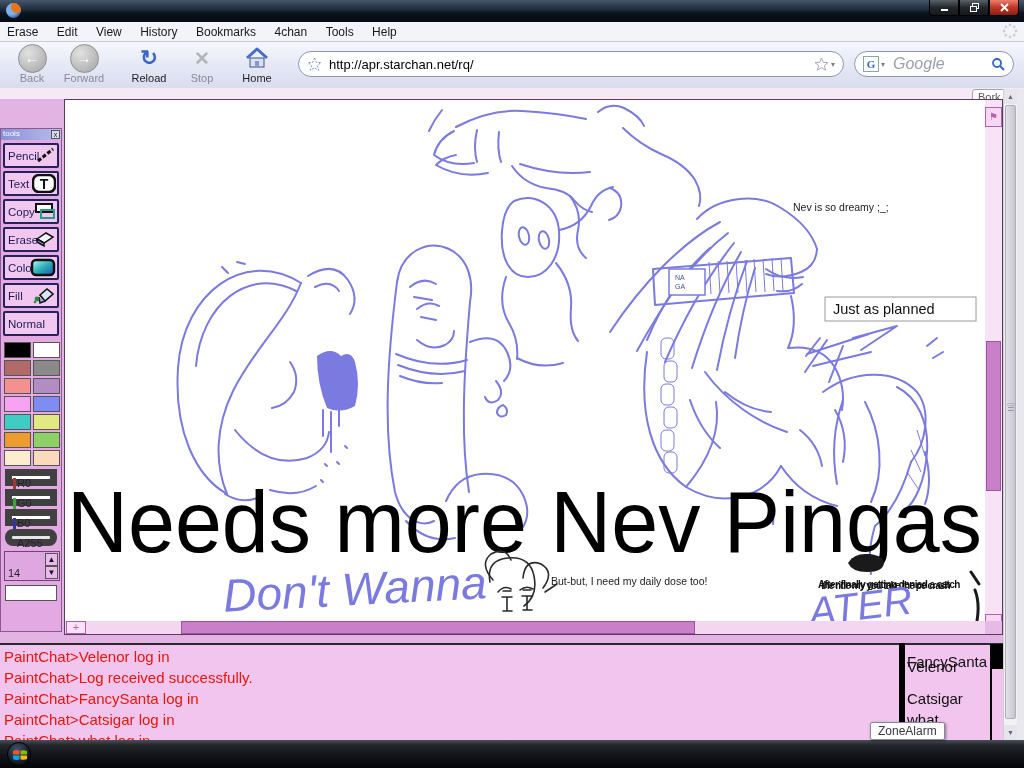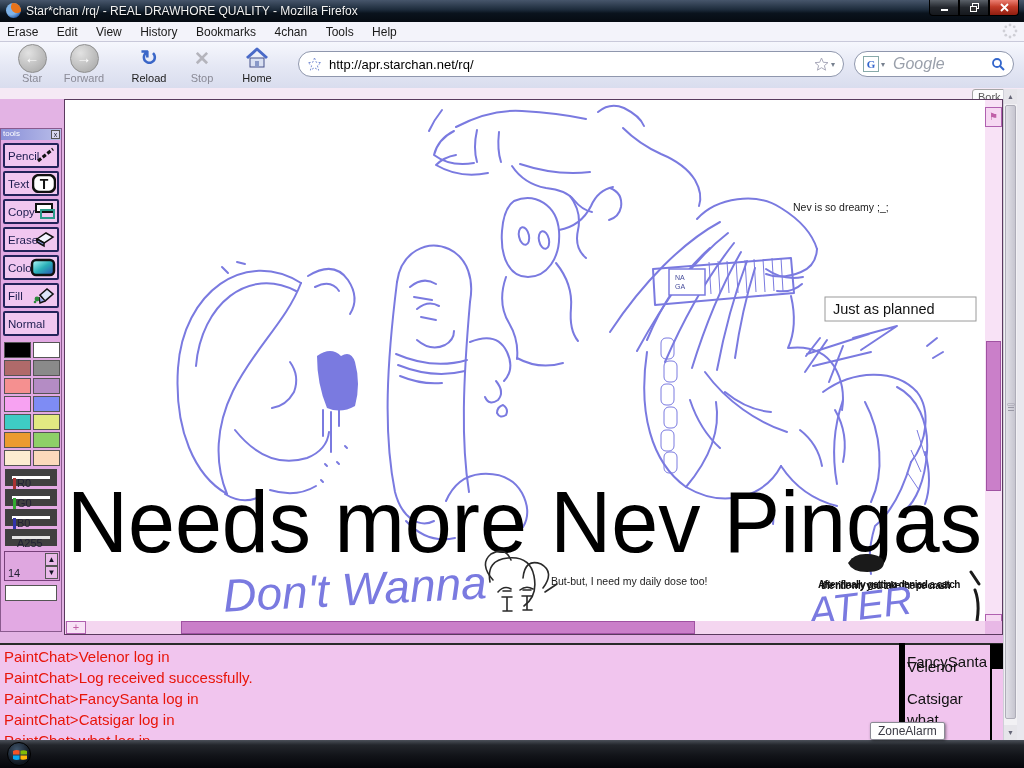--- a/index.html
+++ b/index.html
@@ -62,21 +62,21 @@
     box-sizing:border-box;font-size:7px;line-height:7px;text-align:center;color:#223;}
   .toolbtn{margin:3px 2px 0 2px;height:25px;background:#f1c7f0;border:2px solid #23235a;border-radius:2px;
     display:flex;align-items:center;box-sizing:border-box;padding:0 1px 0 3px;position:relative;}
   .toolbtn .tlabel{font-size:11.5px;color:#1c1c4e;white-space:nowrap;}
   .toolbtn .ticon{position:absolute;right:1px;top:1px;}
   #swatches{margin:6px 2px 0 3px;display:grid;grid-template-columns:27px 27px;grid-gap:2px;}
   .swatch{height:16px;border:1px solid #555;box-sizing:border-box;}
   .field{margin:3px 3px 0 4px;width:52px;height:17px;background:#fff;border:7px solid #404040;
     font-size:11px;color:#223;line-height:15px;padding-left:5px;box-sizing:border-box;position:relative;}
   .field i{position:absolute;left:1px;top:2px;width:3px;height:11px;}
-  .field.gray{background:#e5e5e5;}
+  .field.gray{background:#e5e5e5;border-radius:8px;}
   #sizebox{margin:5px 3px 0 3px;width:56px;height:30px;background:#dfa7e0;border:1px solid #77407a;
     box-sizing:border-box;position:relative;font-size:11px;color:#223;}
   #sizebox .num{position:absolute;left:3px;bottom:1px;}
   .spin{position:absolute;right:1px;width:13px;height:13px;background:#e9bae9;border:1px solid #555;
     box-sizing:border-box;font-size:8px;line-height:11px;text-align:center;color:#112;}
   #whitebox{margin:4px 3px 0 4px;width:52px;height:16px;background:#fff;border:1px solid #555;box-sizing:border-box;}
 
   
   #frame{left:64px;top:99px;width:939px;height:536px;background:#f3dff2;border:1px solid #5a3a5e;box-sizing:border-box;}
   #canvas{position:absolute;left:0px;top:0px;width:920px;height:521px;background:#fff;overflow:hidden;}
@@ -125,21 +125,20 @@
 </style>
 </head>
 <body>
 
 <div id="root">
 
   <div id="titlebar" class="abs">
     <span class="fficon">
         <i></i>
       </span>
-    <span class="title">Star*chan /rq/ - REAL DRAWHORE QUALITY - Mozilla Firefox</span>
     <div id="winbtns">
       <span class="winbtn min">
           <svg width="9" height="9">
             <line x1="1" y1="7" x2="8" y2="7" stroke="#fff" stroke-width="2"></line>
           </svg>
         </span>
       <span class="winbtn">
           <svg width="9" height="9">
             <rect x="2.5" y="0.5" width="6" height="5" fill="none" stroke="#fff"></rect>
             <rect x="0.5" y="3.5" width="6" height="5" fill="#333" stroke="#fff"></rect>
@@ -176,21 +175,21 @@
           </g>
         </svg>
     </span>
   </div>
 
   <div id="navbar" class="abs">
     <div class="navbtn" style="left:10px;width:44px;">
       <div class="glyphwrap">
           <span class="circlebtn">←</span>
         </div>
-      <div>Star</div>
+      <div>Back</div>
     </div>
     <div class="navbtn" style="left:58px;width:52px;">
       <div class="glyphwrap">
           <span class="circlebtn">→</span>
         </div>
       <div>Forward</div>
     </div>
     <span class="abs caret" style="left:111px;top:56px;">▾</span>
     <div class="navbtn" style="left:124px;width:50px;">
       <div class="glyphwrap">

